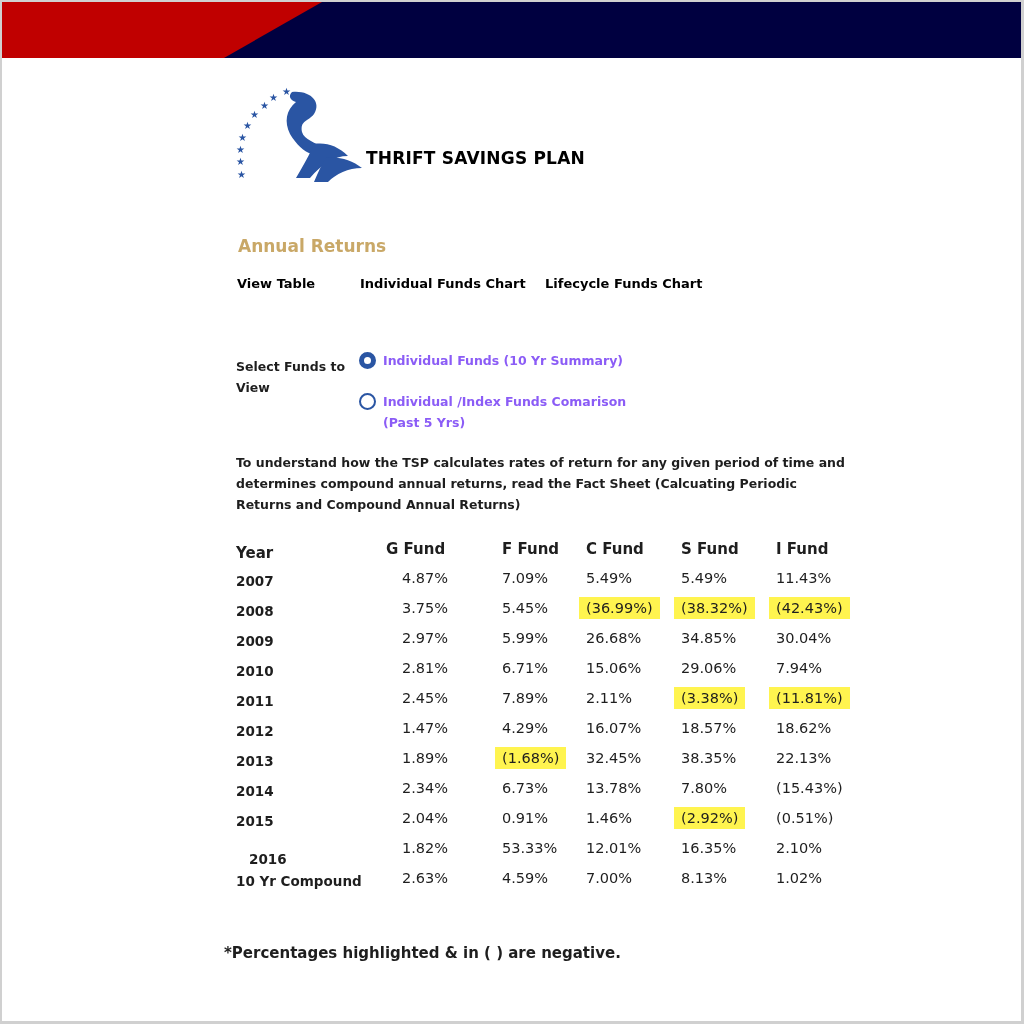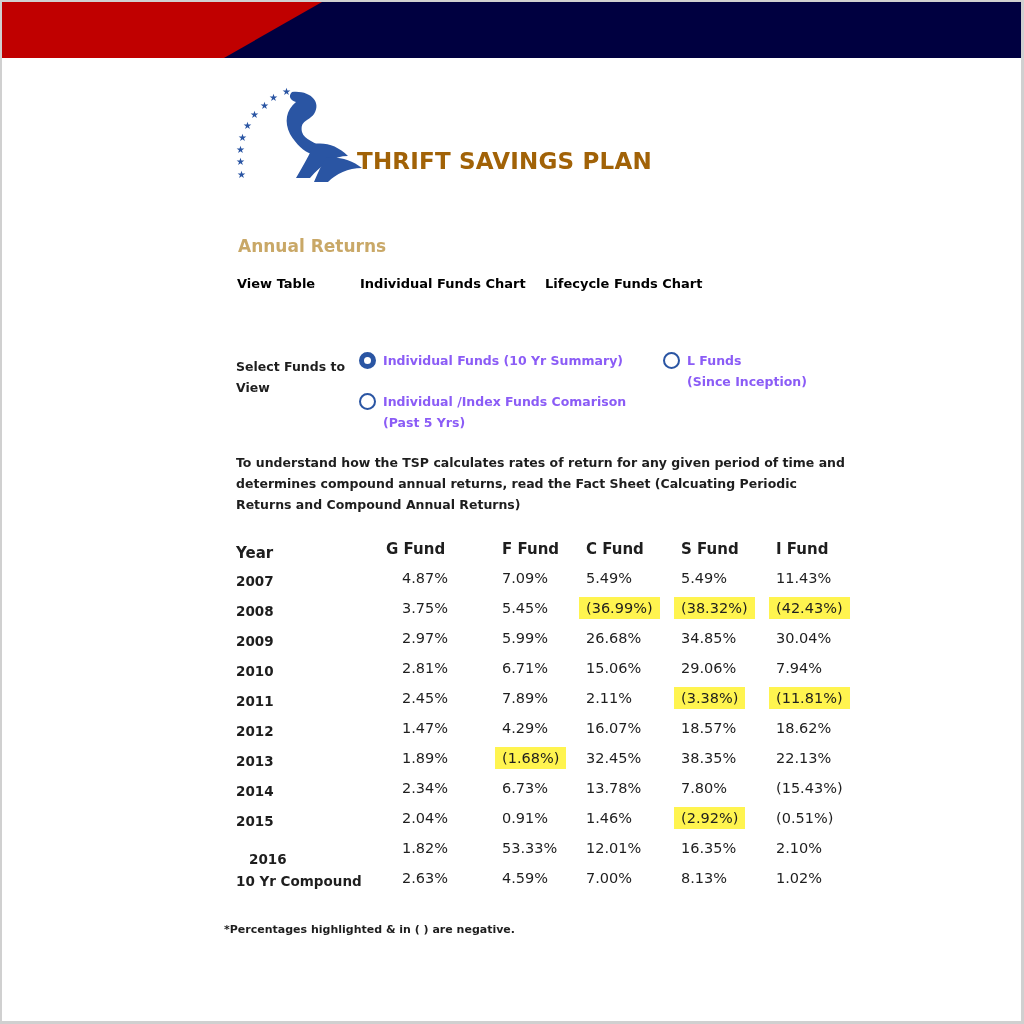--- a/index.html
+++ b/index.html
@@ -8,23 +8,23 @@
     background: #d0d0d0;
     font-family: "DejaVu Sans", sans-serif;
   }
   .page {
     position: absolute; left: 2px; top: 2px; width: 1019px; height: 1019px;
     background: #ffffff; overflow: hidden;
   }
   .banner { position: absolute; left: 0; top: 0; width: 1019px; height: 56px; }
   .logo { position: absolute; left: 228px; top: 80px; width: 380px; height: 105px; }
   .logo-text {
-    position: absolute; left: 355px; top: 146px;
-    font-family: "DejaVu Sans", sans-serif; font-weight: bold; font-size: 23px;
-    color: #a16207; letter-spacing: 0.2px;
+    position: absolute; left: 364px; top: 146px;
+    font-family: "DejaVu Sans", sans-serif; font-weight: bold; font-size: 17px;
+    color: #000000; letter-spacing: 0.2px;
   }
   .section-title {
     position: absolute; left: 236px; top: 234px;
     font-size: 17px; font-weight: bold; color: #c9a867;
   }
   .nav-link {
     position: absolute; top: 274px; font-size: 13px; font-weight: bold; color: #000000;
     cursor: pointer;
   }
   .select-label {
@@ -49,22 +49,22 @@
   .intro a { color: #1e1e1e; text-decoration: none; cursor: pointer; }
   .tbl { position: absolute; left: 0; top: 0; }
   .cell {
     position: absolute; font-size: 13.5px; color: #1e1e1e; white-space: nowrap;
     font-weight: bold;
   }
   .cell.hdr { font-size: 15px; }
   .cell.val { font-weight: normal; font-size: 14.5px; }
   .hl { background: #fff44f; padding: 3px 7px; margin-left: -7px; }
   .footnote {
-    position: absolute; left: 222px; top: 921px;
-    font-size: 11px; font-weight: bold; color: #1e1e1e;
+    position: absolute; left: 222px; top: 942px;
+    font-size: 15px; font-weight: bold; color: #1e1e1e;
   }
 </style>
 </head>
 <body>
 
 <div class="page">
 
   <svg class="banner" viewBox="0 0 1019 56" preserveAspectRatio="none">
     <rect x="0" y="0" width="1019" height="56" fill="#000040"></rect>
     <polygon points="0,0 320,0 222,56 0,56" fill="#c00000"></polygon>
@@ -100,25 +100,20 @@
 
   <div class="radio-opt" style="left:357px; top:348px; width:280px; height:22px">
     <span class="radio checked"></span>
     <span class="radio-text">Individual Funds (10 Yr Summary)</span>
   </div>
   <div class="radio-opt" style="left:357px; top:389px; width:290px; height:44px">
     <span class="radio"></span>
     <span class="radio-text">Individual /Index Funds Comarison</span>
     <span class="radio-sub">(Past 5 Yrs)</span>
   </div>
-  <div class="radio-opt" style="left:661px; top:348px; width:150px; height:44px">
-    <span class="radio"></span>
-    <span class="radio-text">L Funds</span>
-    <span class="radio-sub">(Since Inception)</span>
-  </div>
 
   <div class="intro"><span>To understand how the TSP calculates rates of return for any given  period of time and determines compound annual returns, read the </span><a>Fact Sheet</a><span> (Calcuating Periodic Returns and Compound Annual Returns)</span></div>
 
   <div class="tbl" id="returns-table">
       <div class="cell hdr" style="left: 234px; top: 542px;">Year</div>
       <div class="cell hdr" style="left: 384px; top: 538px;">G Fund</div>
       <div class="cell hdr" style="left: 500px; top: 538px;">F  Fund</div>
       <div class="cell hdr" style="left: 584px; top: 538px;">C Fund</div>
       <div class="cell hdr" style="left: 679px; top: 538px;">S Fund</div>
       <div class="cell hdr" style="left: 774px; top: 538px;">I Fund</div>

